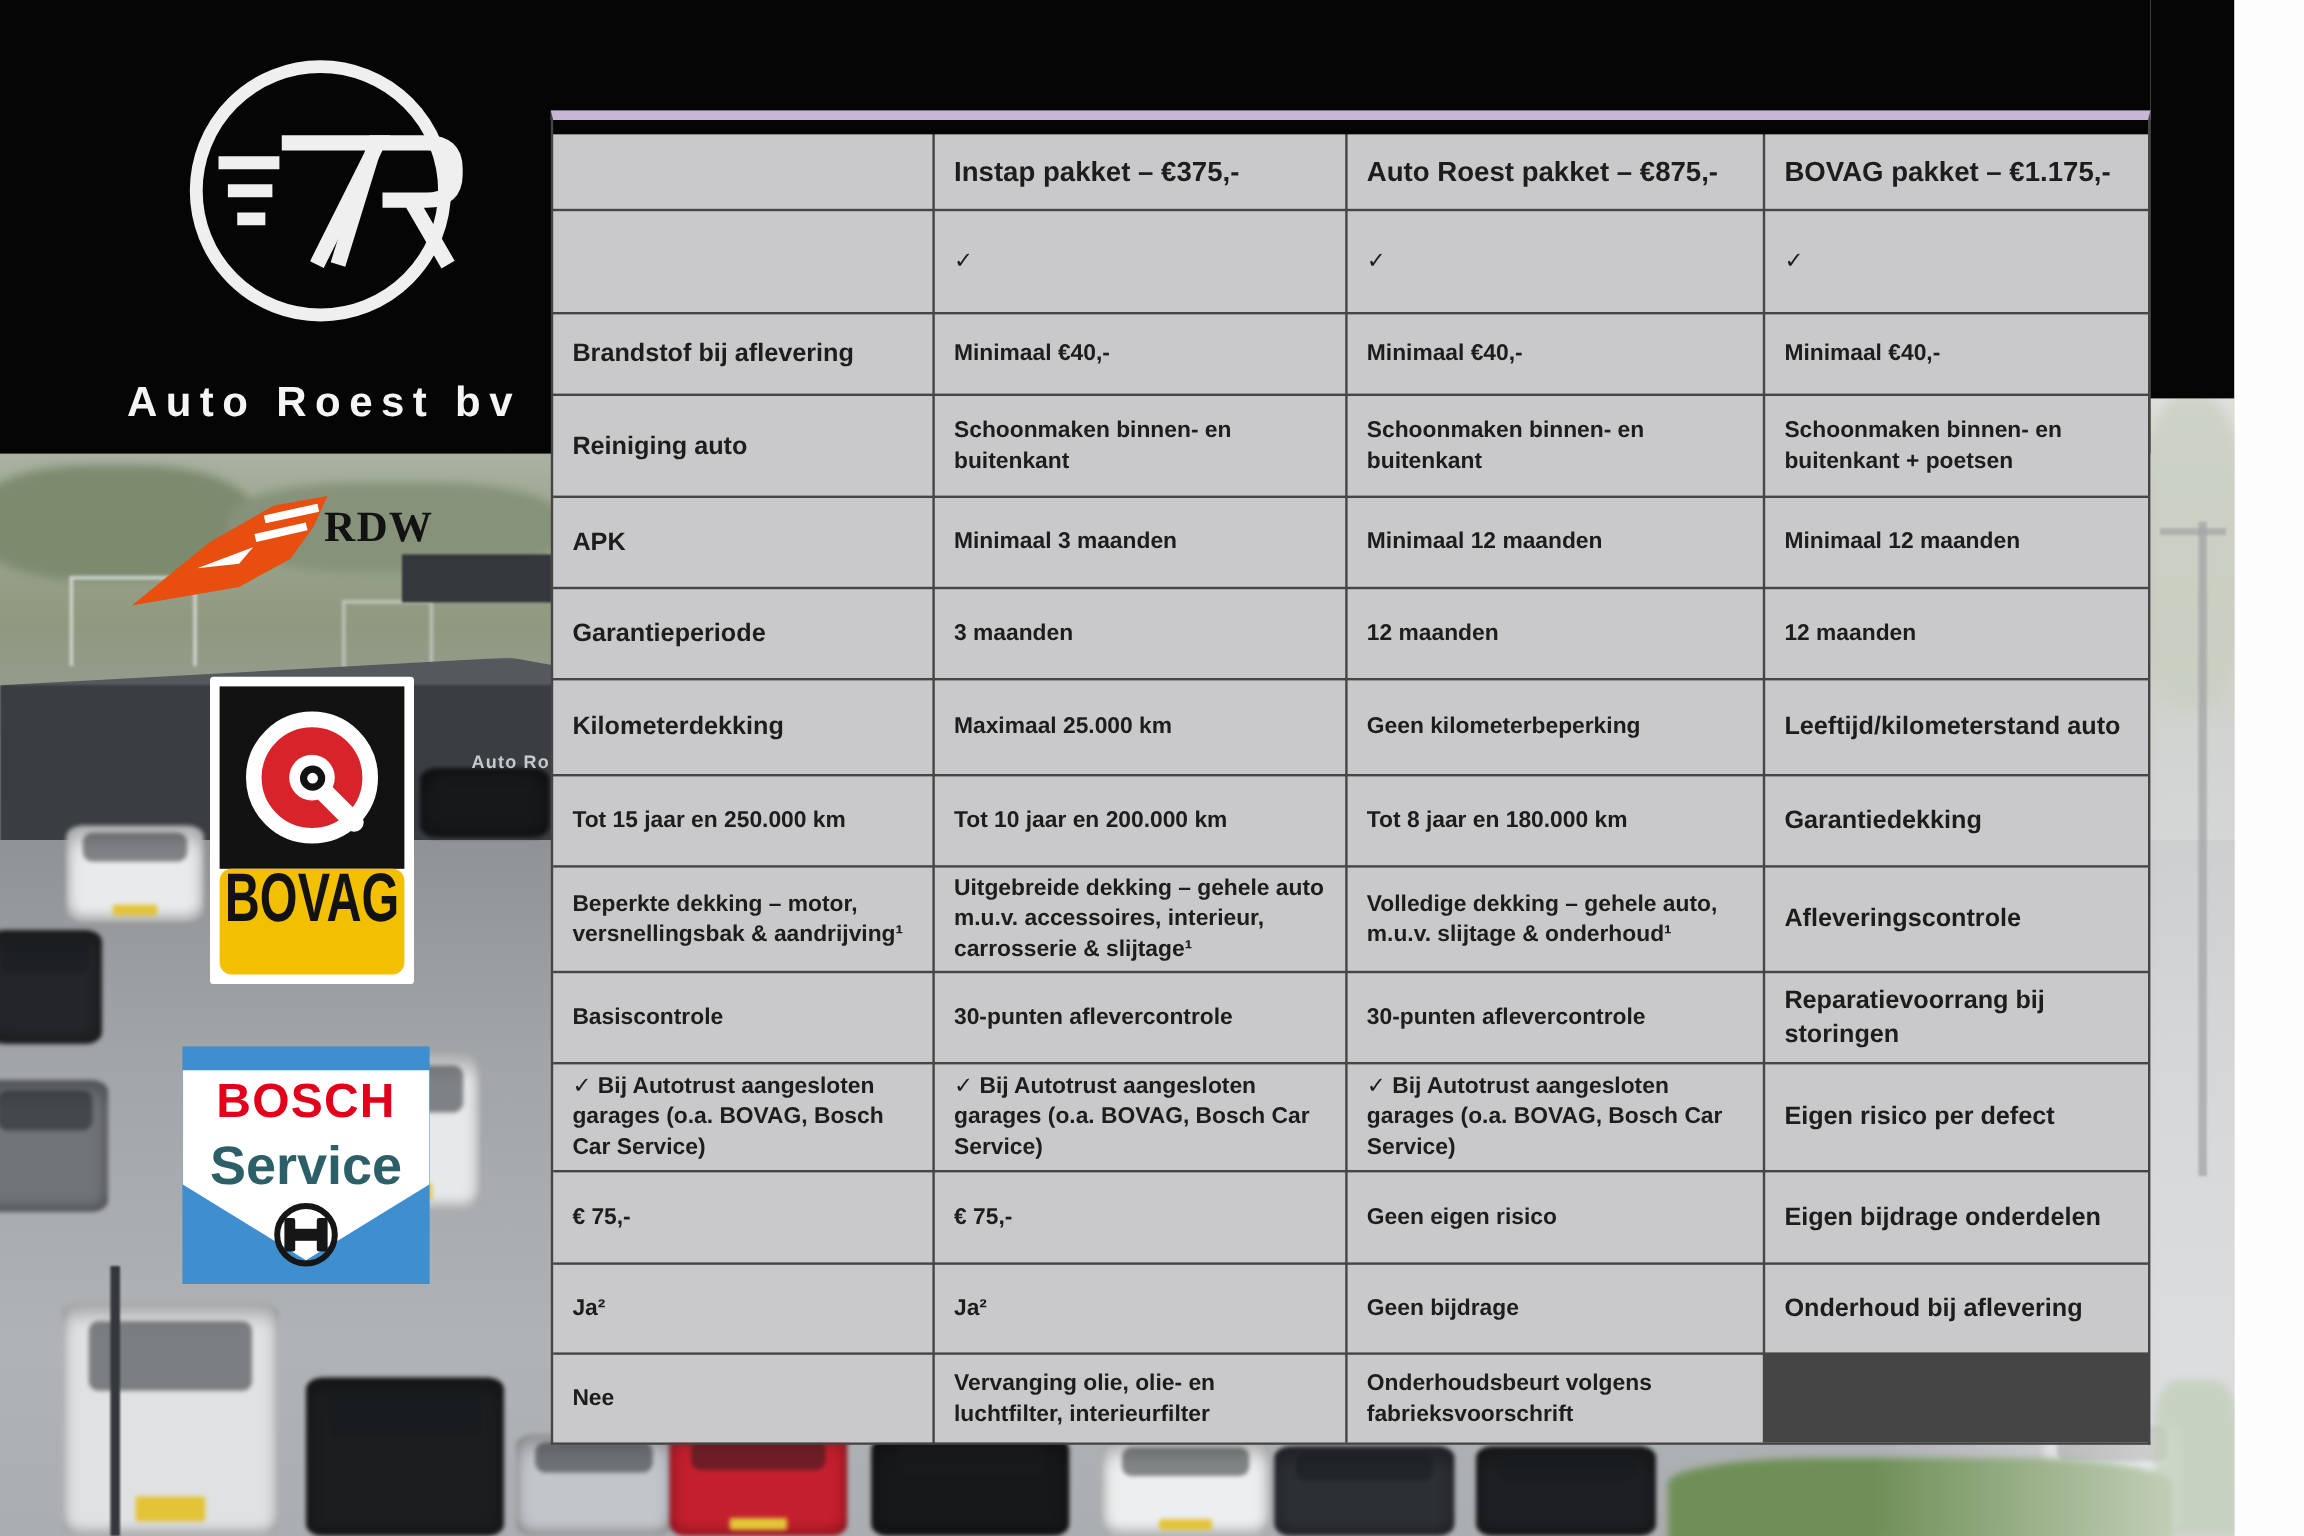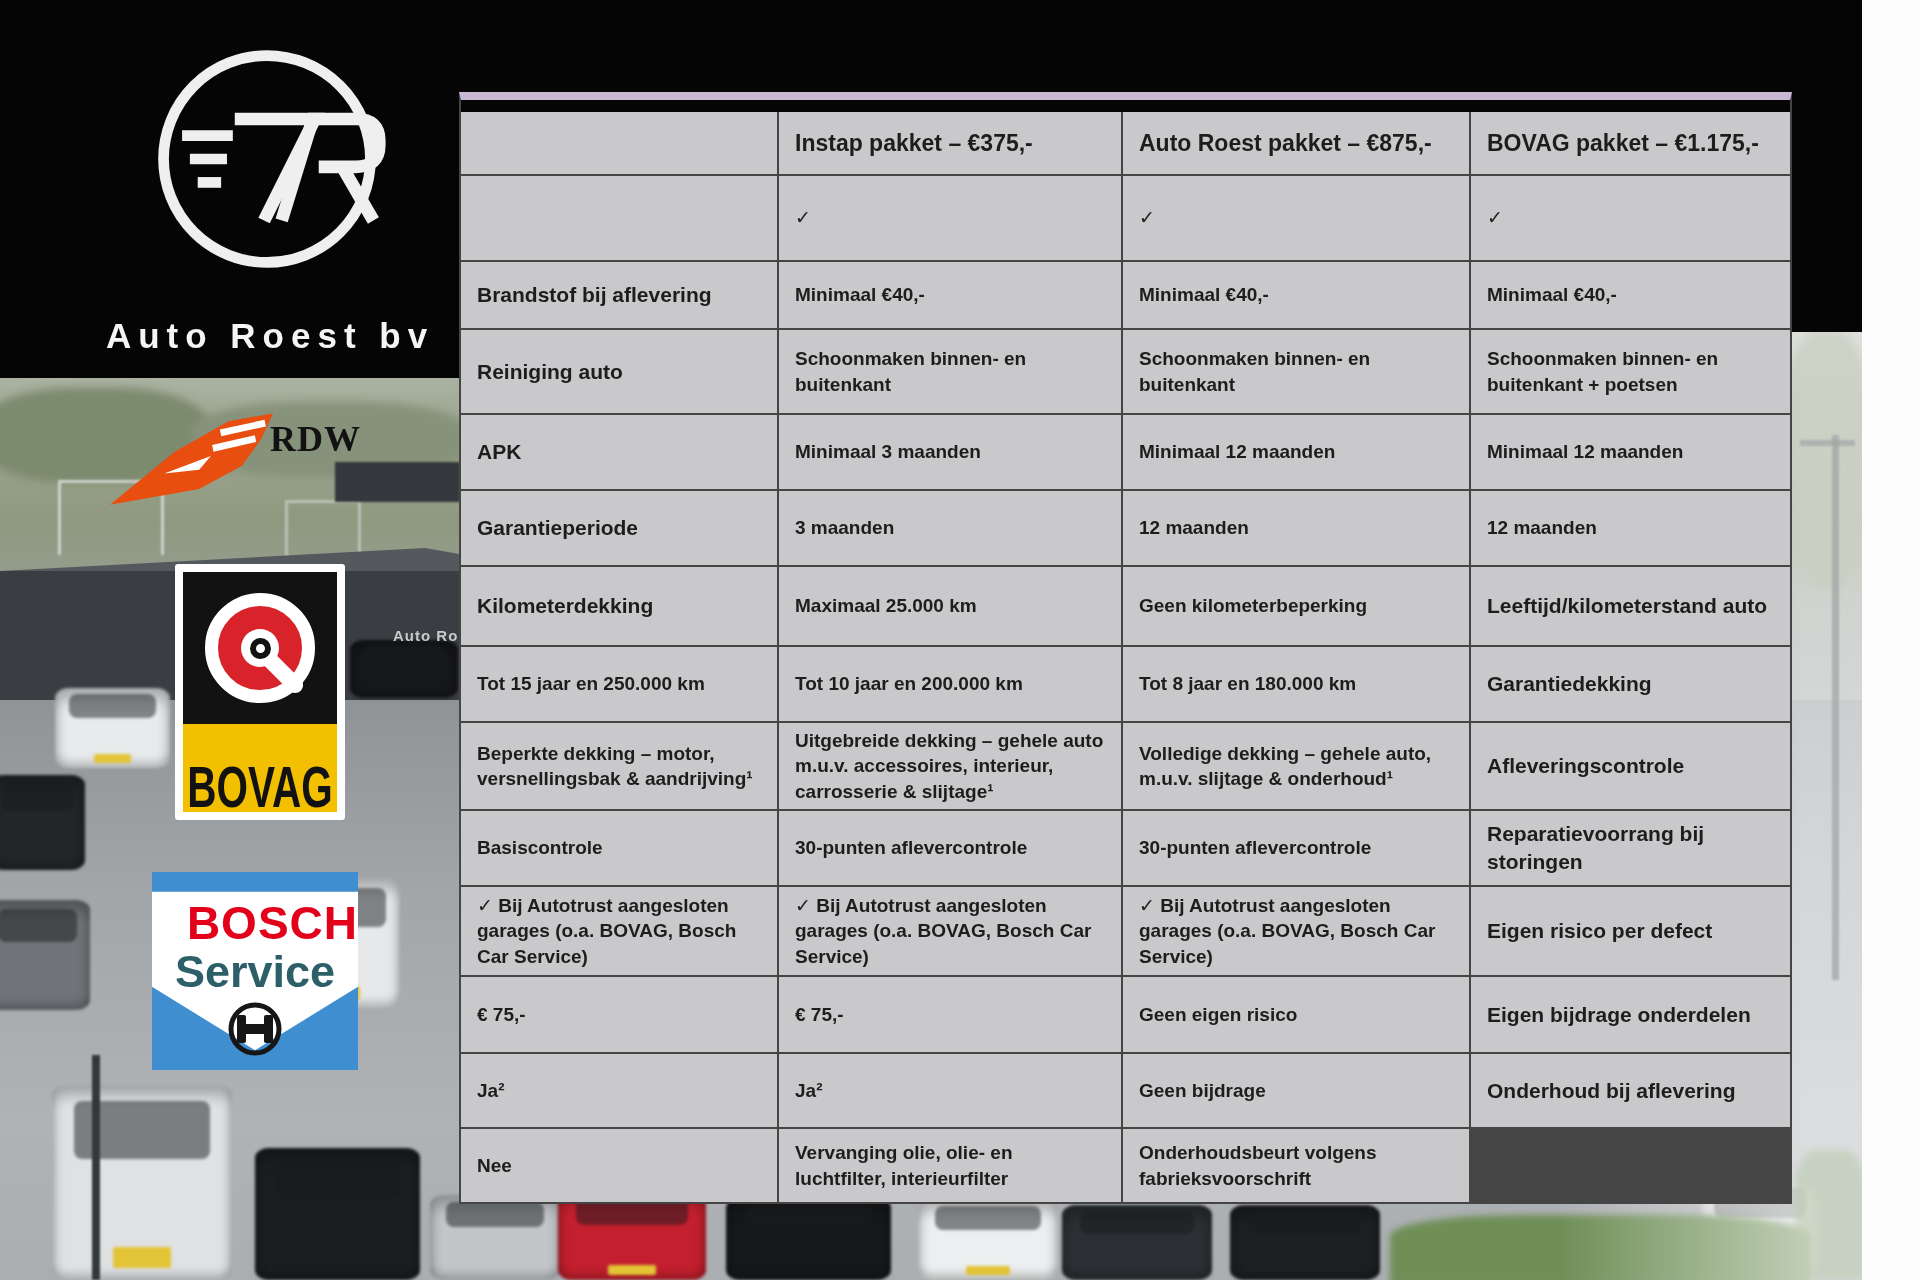--- a/index.html
+++ b/index.html
@@ -56,30 +56,30 @@
     border-radius:3px;padding:8px;box-sizing:border-box;z-index:4;}
   .bovag-top{position:relative;width:100%;height:152px;background:#121212;overflow:hidden;}
   .bovag-disc{position:absolute;left:50%;top:50%;width:84px;height:84px;margin:-55px 0 0 -55px;
     background:#d8232a;border:13px solid #ffffff;border-radius:50%;}
   .bovag-stem{position:absolute;left:50%;top:49%;width:56px;height:16px;background:#fff;
     border-radius:9px;transform-origin:4px 8px;transform:rotate(45deg);}
   .bovag-head{position:absolute;left:50%;top:50%;width:38px;height:38px;margin:-19px 0 0 -19px;
     background:#fff;border-radius:50%;display:flex;align-items:center;justify-content:center;}
   .bovag-hole{width:9px;height:9px;background:#fff;border:6px solid #121212;border-radius:50%;}
   .bovag-band{position:relative;width:100%;height:88px;background:#f2c000;
-    display:flex;align-items:flex-end;justify-content:center;}
+    display:flex;align-items:flex-start;justify-content:center;border-radius:10px;}
   .bovag-word{font-size:44px;font-weight:800;color:#121212;letter-spacing:0px;
     transform:scale(.92,1.3);transform-origin:center;}
 
   
   .bosch{position:absolute;left:152px;top:872px;width:206px;height:198px;background:#3e8ed0;z-index:4;}
   .bosch-shield{position:absolute;inset:0;background:#fff;
     clip-path:polygon(0 10%,100% 10%,100% 58%,50% 90%,0 58%);}
-  .bosch-word{position:absolute;left:0;top:24px;width:100%;text-align:right;
-    color:#e2001a;font-size:46px;font-weight:800;letter-spacing:1px;}
+  .bosch-word{position:absolute;left:0;top:24px;width:100%;text-align:center;
+    color:#e2001a;font-size:40px;font-weight:800;letter-spacing:1px;}
   .bosch-service{position:absolute;left:0;top:74px;width:100%;text-align:center;
     color:#2d5f69;font-size:45px;font-weight:700;}
   .bosch-armature{position:absolute;left:50%;top:128px;transform:translateX(-50%);}
 
   
   .pkg-table{position:absolute;left:459px;top:92px;z-index:3;
     border:2px solid #454545;border-top:8px solid #c8b7d4;}
   .pkg-grid{display:grid;gap:2px;background:#454545;
     grid-template-columns:316px 342px 346px 319px;
     grid-template-rows:62px 84px 66px 83px 74px 74px 78px 74px 86px 74px 88px 75px 73px 73px;margin-top:12px;}

